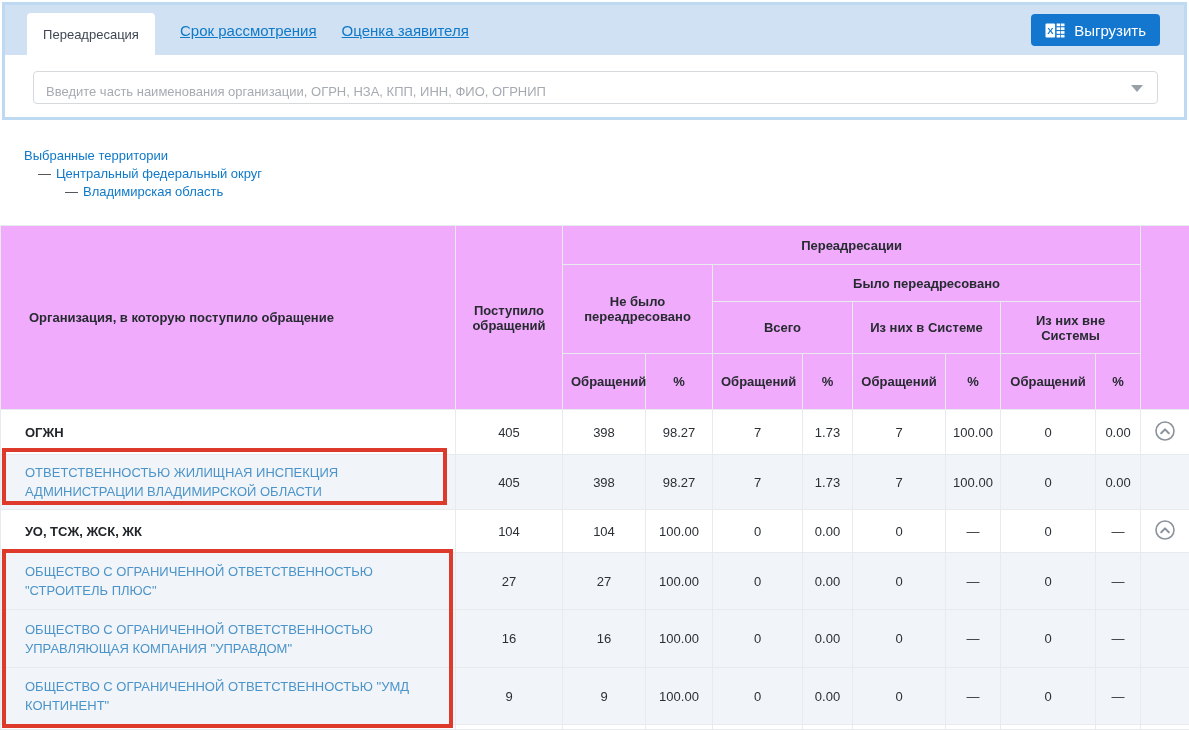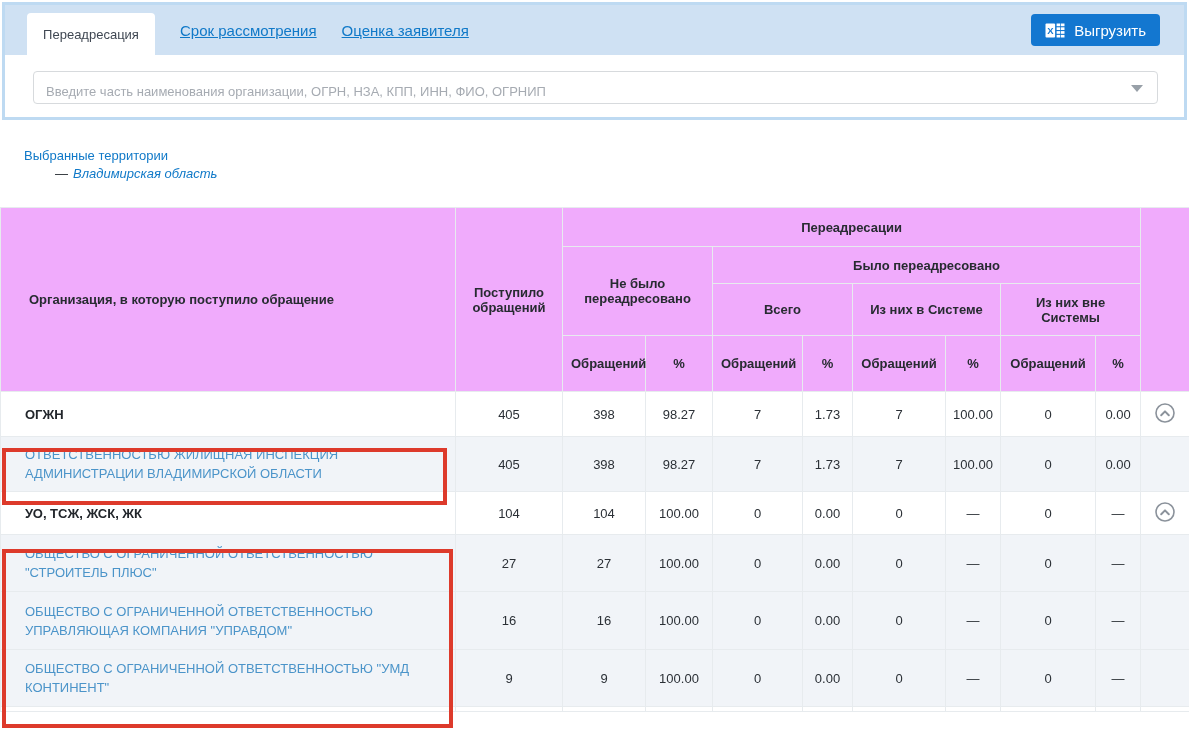--- a/index.html
+++ b/index.html
@@ -41,21 +41,21 @@
   .caret {
     position:absolute; right:15px; top:14px; width:0; height:0;
     border-left:6px solid transparent; border-right:6px solid transparent;
     border-top:7px solid #98a0a8; cursor:pointer;
   }
 
   
   .territories { margin:27px 0 0 24px; font-size:13px; line-height:18px; }
   .terr-title { color:#1079c8; }
   .terr-item.lvl1 { margin-left:14px; }
-  .terr-item.lvl2 { margin-left:31px;font-style:italic; }
+  .terr-item.lvl2 { margin-left:41px; }
   .dash { color:#3c4146; margin-right:5px; }
   .terr-link { color:#1079c8; text-decoration:none; cursor:pointer; }
 
   
   table {
     width:1189px; border-collapse:collapse; table-layout:fixed;
     margin-top:24px; font-size:13px;
   }
   th, td { border:1px solid #e7ebee; }
   thead th {
@@ -123,20 +123,23 @@
   <div class="search-area">
     <div class="search-box">
       <input type="text" placeholder="Введите часть наименования организации, ОГРН, НЗА, КПП, ИНН, ФИО, ОГРНИП" style="">
       <span class="caret"></span>
     </div>
   </div>
 </div>
 
 <div class="territories">
   <div class="terr-title">Выбранные территории</div>
+  <div class="terr-item lvl1">
+    <span class="dash">—</span><a class="terr-link">Центральный федеральный округ</a>
+  </div>
   <div class="terr-item lvl2">
     <span class="dash">—</span><a class="terr-link">Владимирская область</a>
   </div>
 </div>
 
 <table>
   <colgroup>
     <col style="width:455px">
       <col style="width:107px">
     <col style="width:83px">

